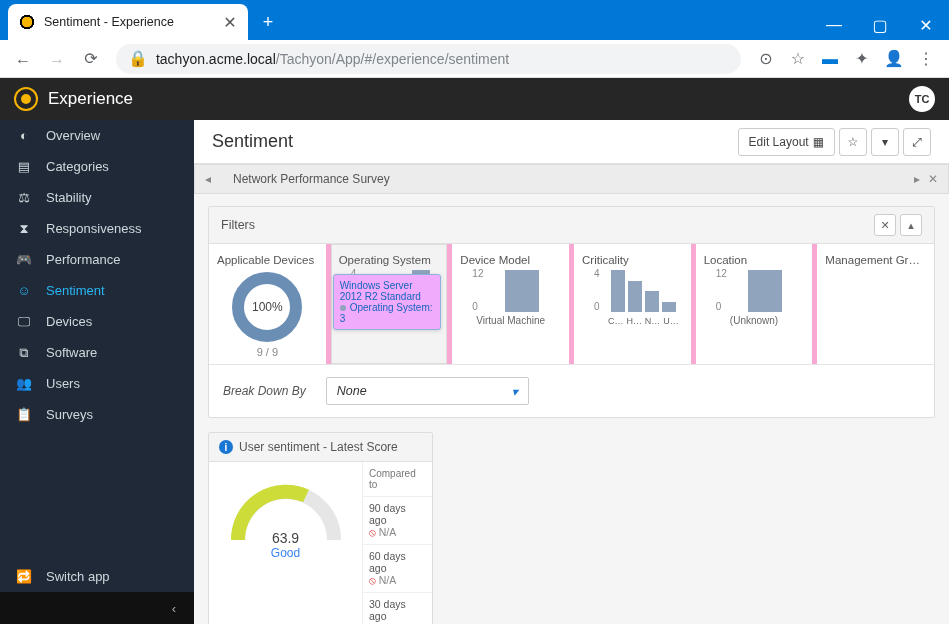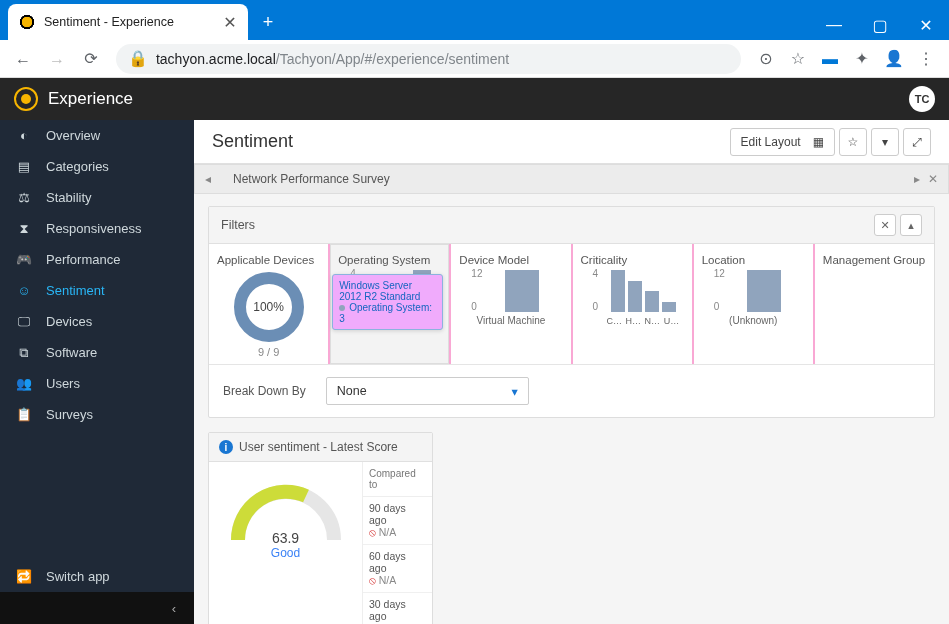--- a/index.html
+++ b/index.html
@@ -42,57 +42,57 @@
 .navitem.active { color: #29b6f6; }
 .navicon { width: 16px; text-align: center; font-size: 13px; }
 .switch { margin-top: auto; }
 .collapse { height: 32px; background: #111; display: flex; align-items: center; justify-content: flex-end; padding-right: 18px; color: #aaa; }
 
 
 .main { flex: 1; background: #f5f5f5; overflow-y: auto; overflow-x: hidden; }
 .pagehead { height: 44px; background: #fff; border-bottom: 1px solid #e0e0e0; display: flex; align-items: center; padding: 0 18px; }
 .pagetitle { font-size: 18px; color: #333; font-weight: 500; }
 .head-actions { margin-left: auto; display: flex; gap: 4px; align-items: center; }
-.btn { height: 28px; border: 1px solid #ccc; background: #fff; border-radius: 3px; padding: 0 10px; font-size: 12px; color: #444; display: flex; align-items: center; gap: 12px; cursor: pointer; }
+.btn { height: 28px; border: 1px solid #ccc; background: #fff; border-radius: 3px; padding: 0 10px; font-size: 12px; color: #444; display: flex; align-items: center; gap: 4px; cursor: pointer; }
 .iconbtn { width: 28px; padding: 0; justify-content: center; }
 
 .surveybar { height: 30px; background: #ececec; border: 1px solid #ddd; margin: 0; display: flex; align-items: center; padding: 0 10px; font-size: 12px; color: #555; }
 .surveybar .chev { width: 14px; color: #888; }
 .surveybar .name { margin-left: 14px; }
 .surveybar .right { margin-left: auto; display: flex; gap: 8px; color: #888; }
 
 .content { padding: 12px 14px; }
 
 .panel { border: 1px solid #ddd; background: #fff; border-radius: 2px; }
 .panel-head { padding: 7px 12px; background: #f4f4f4; border-bottom: 1px solid #e0e0e0; font-size: 12.5px; color: #555; display: flex; align-items: center; gap: 32px; }
 .panel-head .ph-actions { margin-left: auto; display: flex; gap: 4px; }
 .ph-btn { width: 22px; height: 22px; border: 1px solid #ccc; border-radius: 3px; display:flex;align-items:center;justify-content:center; font-size:11px; color:#666; background:#fff; cursor:pointer;}
 
 .filter-cards { display: flex; }
-.fcard { flex: 1; padding: 10px 8px 6px; border-right: 2px solid #f9a8d4; position: relative; min-width:0;}
+.fcard { flex: 1; padding: 10px 8px 6px; border-right: 5px solid #f9a8d4; position: relative; min-width:0;}
 .fcard:last-child { border-right: none; }
 .fcard-title { font-size: 11.5px; color: #555; margin-bottom: 2px; white-space:nowrap; overflow:hidden; text-overflow:ellipsis;}
 .fcard.active { background: #f3f3f3; box-shadow: inset 0 0 0 1px #ddd; }
 
 .donut { width: 70px; height: 70px; border-radius: 50%; border: 12px solid #6b8eb5; display: flex; align-items: center; justify-content: center; margin: 6px auto 4px; font-size: 12px; color: #444; }
 .subcount { text-align: center; font-size: 11px; color: #888; }
 
 .ytick { font-size: 10px; color: #888; }
 .mini-chart { height: 58px; position: relative; margin-top: 2px; }
 .axis { position: absolute; left: 12px; top: 0; bottom: 14px; display: flex; flex-direction: column; justify-content: space-between; }
 .bars { position: absolute; left: 26px; right: 4px; top: 2px; bottom: 14px; display: flex; align-items: flex-end; gap: 3px; justify-content: center; }
 .bar { background: #90a4bd; width: 26px; }
 .xlab { position: absolute; left: 0; right: 0; bottom: 0; text-align: center; font-size: 10px; color: #666; white-space:nowrap; overflow:hidden;}
 .xlabs { position:absolute; left:26px; right:4px; bottom:0; display:flex; font-size:9px; color:#666; gap:3px;}
 .xlabs span { flex:1; text-align:center; white-space:nowrap; overflow:hidden; text-overflow:ellipsis;}
 
 .tooltip { position: absolute; top: 30px; left: 2px; right: 6px; background: #f0abfc; border: 1px solid #8bb3de; border-radius: 3px; padding: 5px 6px; font-size: 10px; color: #1565c0; z-index: 5; box-shadow: 0 1px 4px rgba(0,0,0,.15);}
 .tooltip .dot { display:inline-block; width:6px; height:6px; border-radius:50%; background:#90a4bd; margin-right:4px; vertical-align:middle;}
 
-.breakdown { padding: 12px 14px; display: flex; align-items: center; gap: 20px; border-top: 1px solid #e5e5e5; font-size: 12px; color: #555; }
+.breakdown { padding: 12px 14px; display: flex; align-items: center; gap: 20px; border-top: 1px solid #e5e5e5; font-size: 12px; color: #555; font-style: italic; }
 .select { width: 203px; height: 28px; border: 1px solid #ccc; border-radius: 2px; display: flex; align-items: center; padding: 0 10px; justify-content: space-between; color: #333; font-size: 12.5px; cursor:pointer;}
 .select .caret { color: #1976d2; }
 
 .gauge-panel { width: 225px; margin-top: 14px; }
 .gp-head { padding: 7px 10px; background: #f4f4f4; border-bottom: 1px solid #e0e0e0; font-size: 12px; color: #555; display:flex; align-items:center; gap:6px;}
 .gp-head .info { width:14px; height:14px; border-radius:50%; background:#1976d2; color:#fff; font-size:10px; display:flex;align-items:center;justify-content:center; font-weight:bold;}
 .gp-body { display: flex; }
 .gauge-side { flex: 1; padding: 18px 4px 10px; display:flex; flex-direction:column; align-items:center;}
 .comp-side { width: 70px; border-left: 1px solid #eee; }
 .comp-head { font-size: 10px; color: #777; padding: 6px 6px; border-bottom: 1px solid #eee; }

